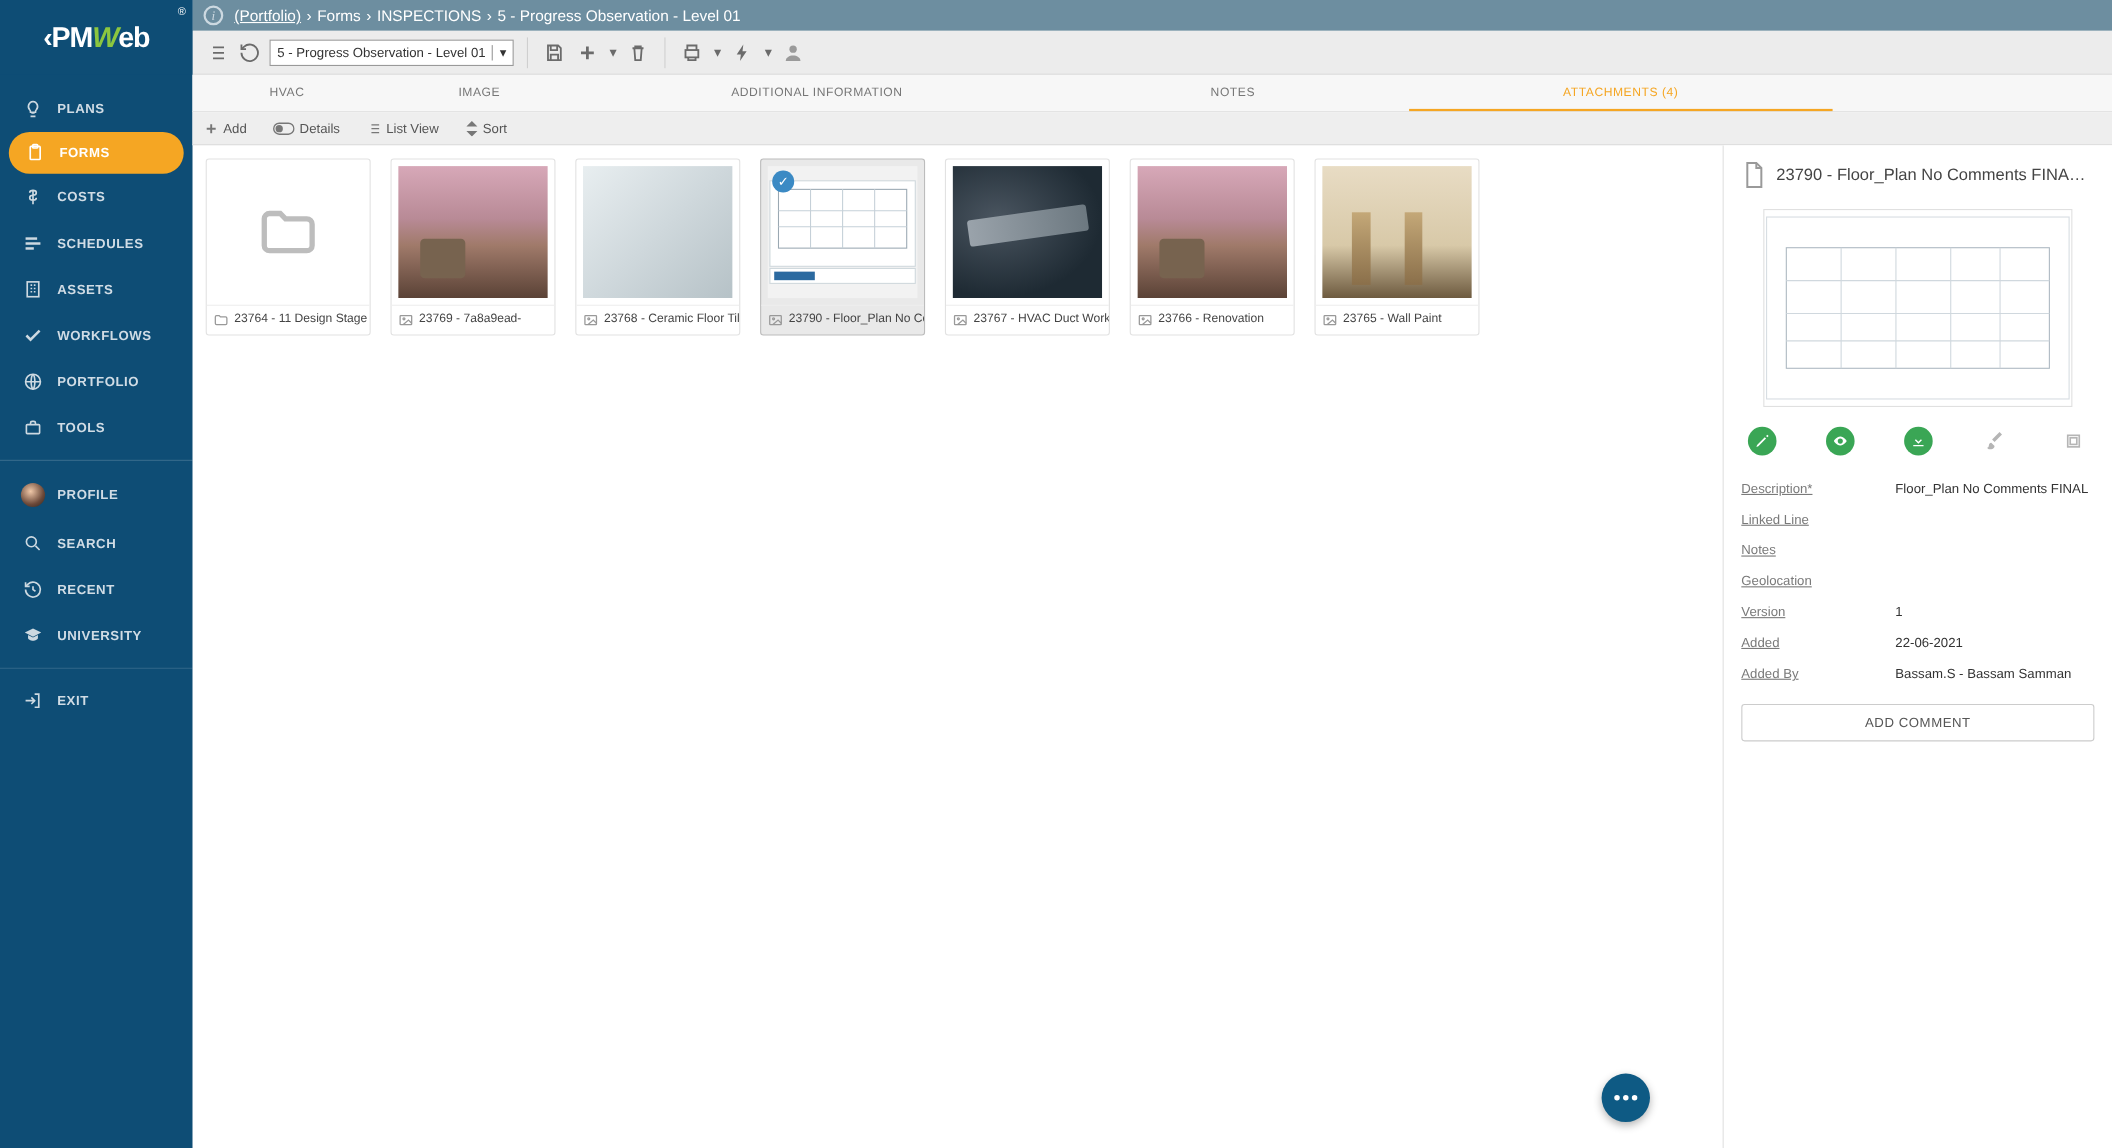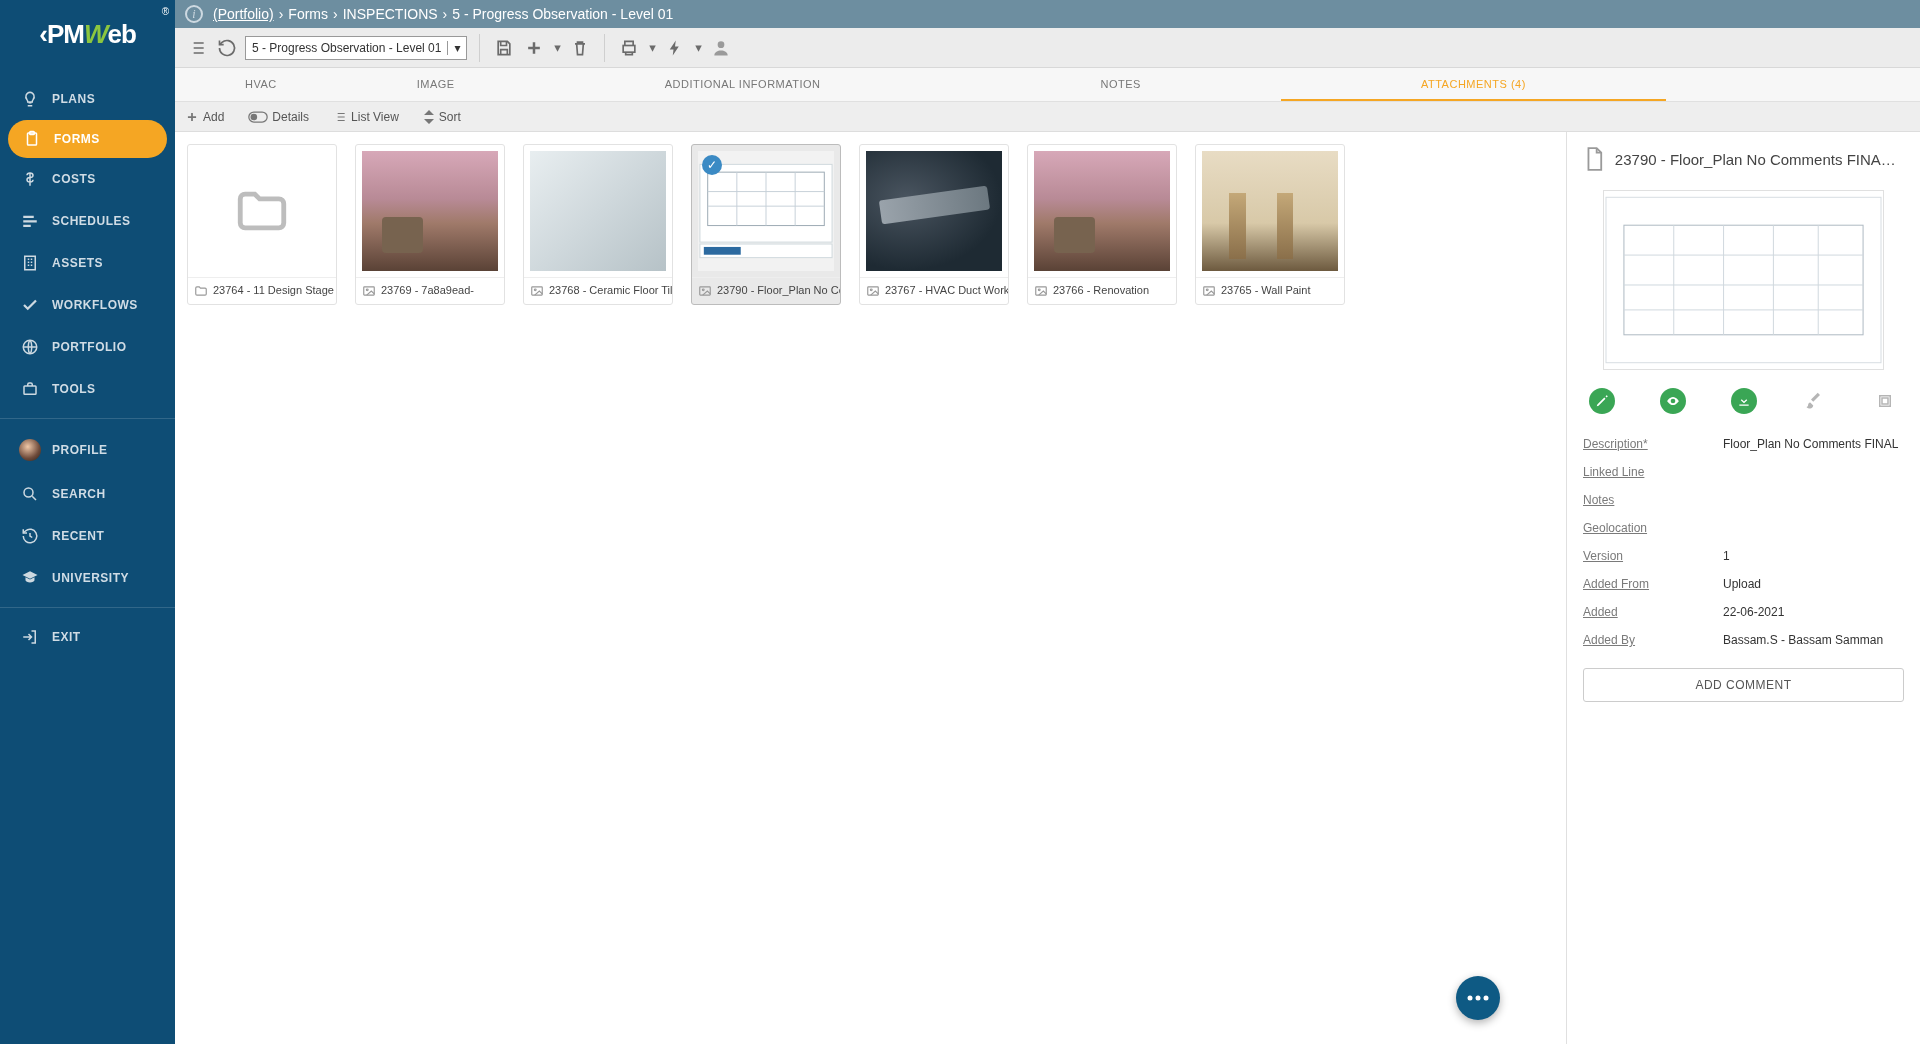--- a/index.html
+++ b/index.html
@@ -506,24 +506,20 @@
             </div>
           <div class="prow">
               <div class="plabel">Geolocation</div>
               <div class="pval"></div>
             </div>
           <div class="prow">
               <div class="plabel">Version</div>
               <div class="pval">1</div>
             </div>
           <div class="prow">
-              <div class="plabel">Added From</div>
-              <div class="pval">Upload</div>
-            </div>
-          <div class="prow">
               <div class="plabel">Added</div>
               <div class="pval">22-06-2021</div>
             </div>
           <div class="prow">
               <div class="plabel">Added By</div>
               <div class="pval">Bassam.S - Bassam Samman</div>
             </div>
         </div>
         <div class="add-comment">
           <span>ADD COMMENT</span>

